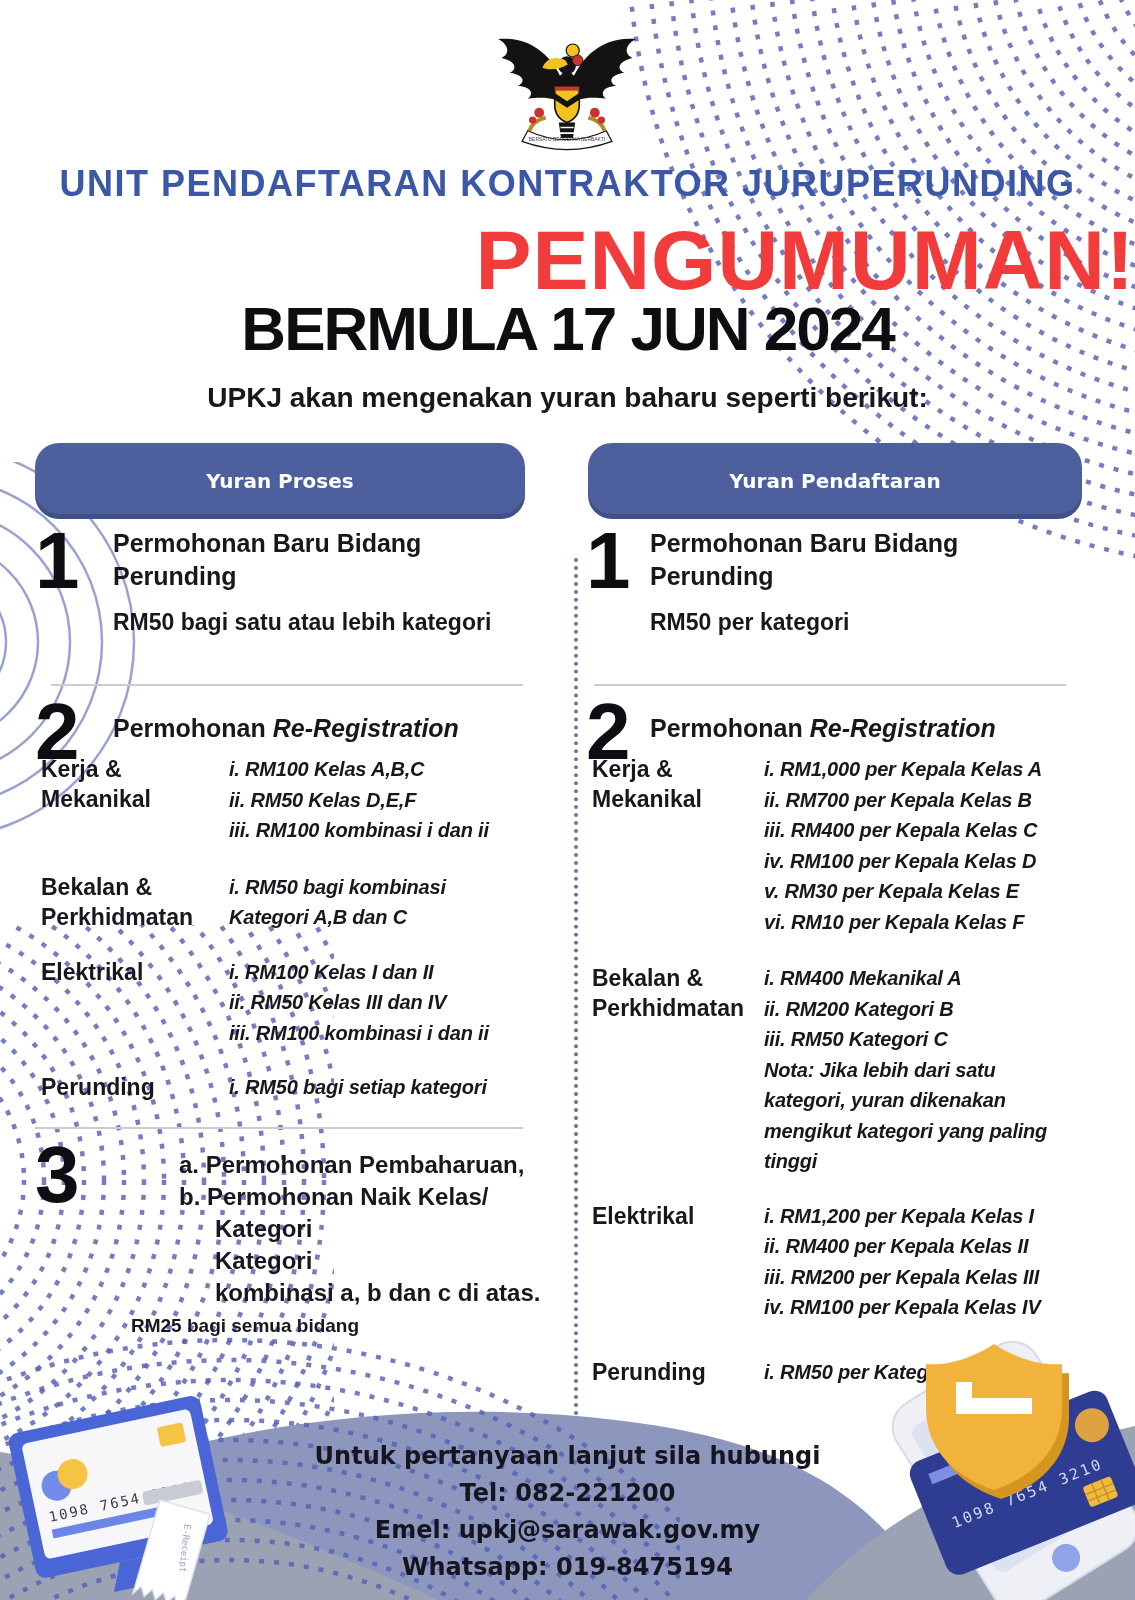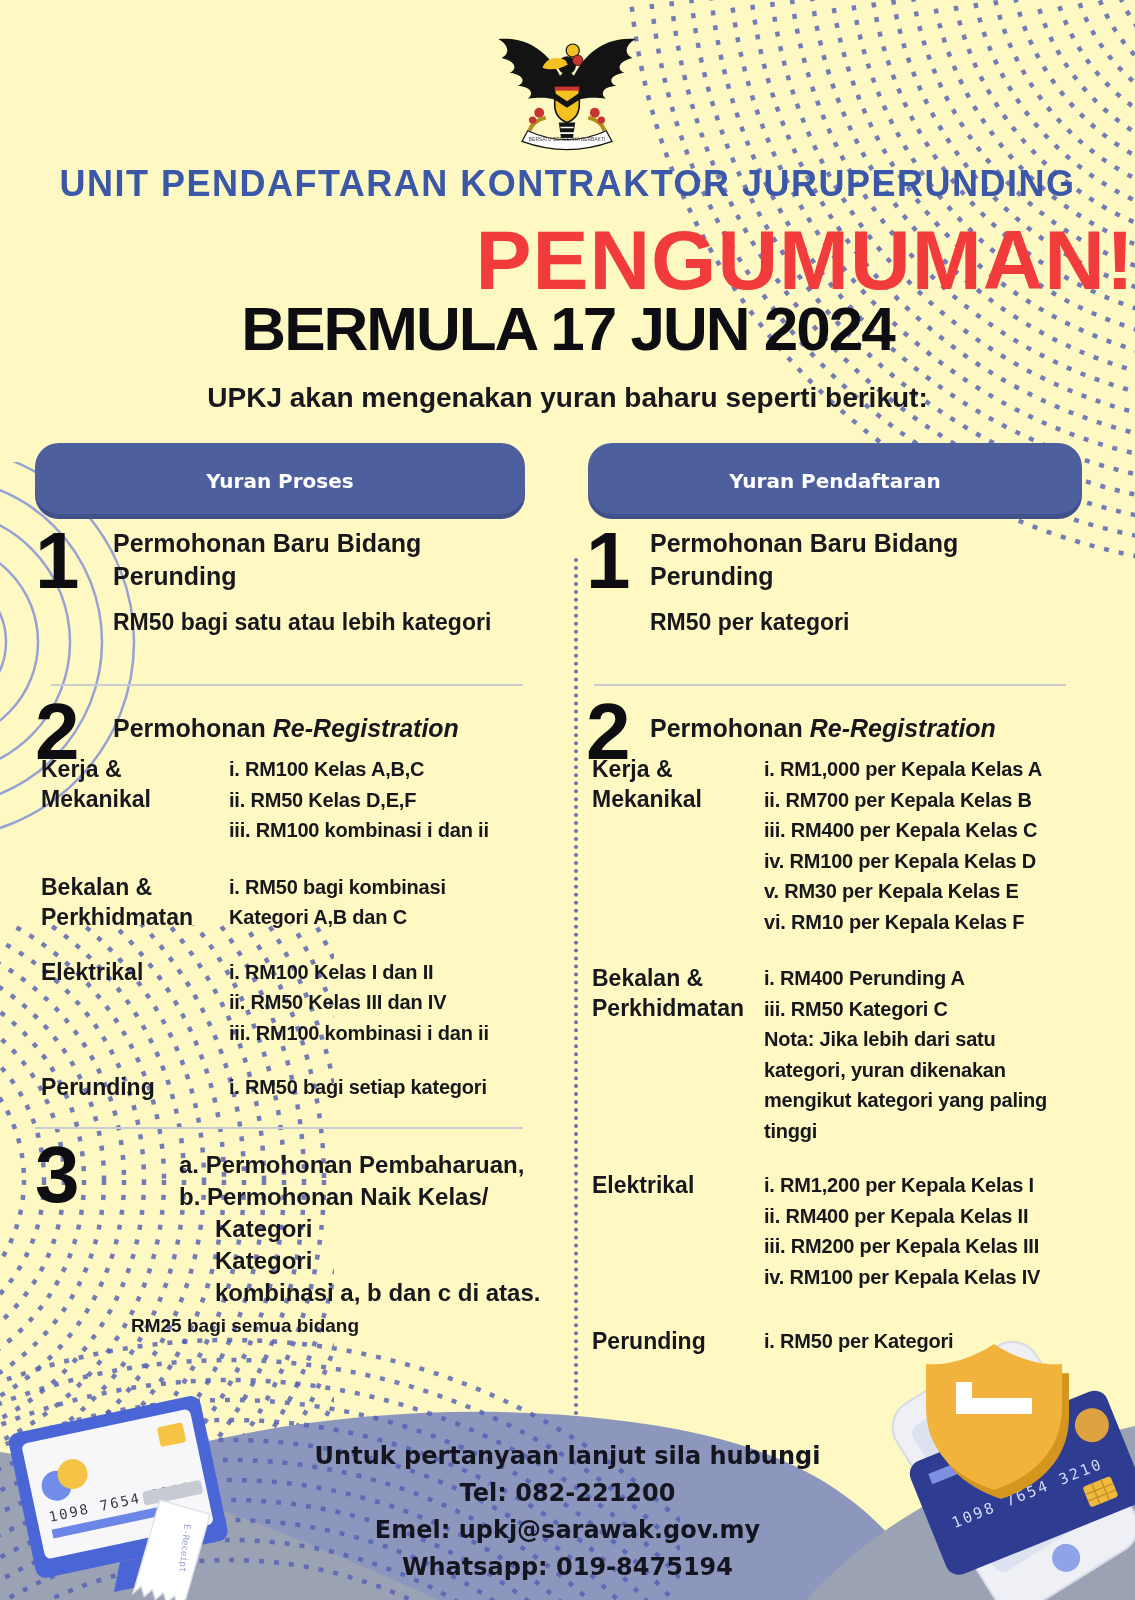--- a/index.html
+++ b/index.html
@@ -1,18 +1,18 @@
 <!DOCTYPE html>
 <html><head>
 <meta charset="utf-8">
 <style>
   html,body{margin:0;padding:0;background:#d9dadf;}
   .poster{
     position:relative;width:1135px;height:1600px;margin:0 auto;
-    background:#fef9c3;overflow:hidden;
+    background:#ffffff;overflow:hidden;
     font-family:"Liberation Sans",sans-serif;color:#17171d;
   }
   .abs{position:absolute;}
   
   .swirl circle{fill:none;stroke:#5560b4;stroke-width:4.5;stroke-dasharray:5 10;opacity:.82;}
   .rings circle{fill:none;stroke:#98a1d4;stroke-width:2.5;}
   .dash-divider{position:absolute;left:574px;top:558px;height:866px;width:0;
     border-left:4px dotted #6671ad;}
   
   .org-title{position:absolute;top:163px;left:0;width:100%;text-align:center;
@@ -42,21 +42,21 @@
   .note{font-size:23px;font-weight:bold;margin-top:16px;}
   .sep{height:2px;background:#cbccd2;border:0;width:472px;margin:48px 0 12px 16px;}
   .col-right .sep{margin-left:8px;}
   .h2{font-size:25px;font-weight:bold;margin-top:16px;}
   .h2 .it{font-style:italic;}
   .rows{margin-top:-12px;padding-left:6px;}
   .row{display:flex;margin-bottom:24px;}
   .rlabel{width:188px;flex:0 0 188px;font-size:23px;font-weight:bold;line-height:30px;}
   .col-right .rlabel{width:172px;flex:0 0 172px;}
   .ritems{flex:1;font-size:20px;font-weight:bold;line-height:30.5px;letter-spacing:-.2px;}
-  .item{display:block;}
+  .item{display:block;font-style:italic;}
   .row-kerja{margin-bottom:26px;}
   .sec3{margin-top:10px;}
   .sec3 .list{font-size:24px;font-weight:bold;line-height:32px;margin-top:8px;margin-left:48px;}
   .sec3 .ind{padding-left:36px;}
   .note3{font-size:19px;font-weight:bold;margin-top:6px;}
   .line{display:block;}
   
   .contact{position:absolute;top:1438px;left:0;width:100%;text-align:center;z-index:6;
     font-family:"DejaVu Sans",sans-serif;font-size:24px;font-weight:bold;
     line-height:37px;color:#15151f;}
@@ -286,21 +286,22 @@
           <span class="item">v.  RM30 per Kepala Kelas E</span>
           <span class="item">vi. RM10 per Kepala Kelas F</span>
         </div>
       </div>
       <div class="row">
         <div class="rlabel">
           <span class="line">Bekalan &amp;</span>
           <span class="line">Perkhidmatan</span>
         </div>
         <div class="ritems">
-          <span class="item">i.   RM400 Perunding A</span>
+          <span class="item">i.   RM400 Mekanikal A</span>
+          <span class="item">ii.  RM200 Kategori B</span>
           <span class="item">iii. RM50 Kategori C</span>
           <span class="item">Nota: Jika lebih dari satu</span>
           <span class="item">kategori, yuran dikenakan</span>
           <span class="item">mengikut kategori yang paling</span>
           <span class="item">tinggi</span>
         </div>
       </div>
       <div class="row">
         <div class="rlabel">
           <span class="line">Elektrikal</span>

